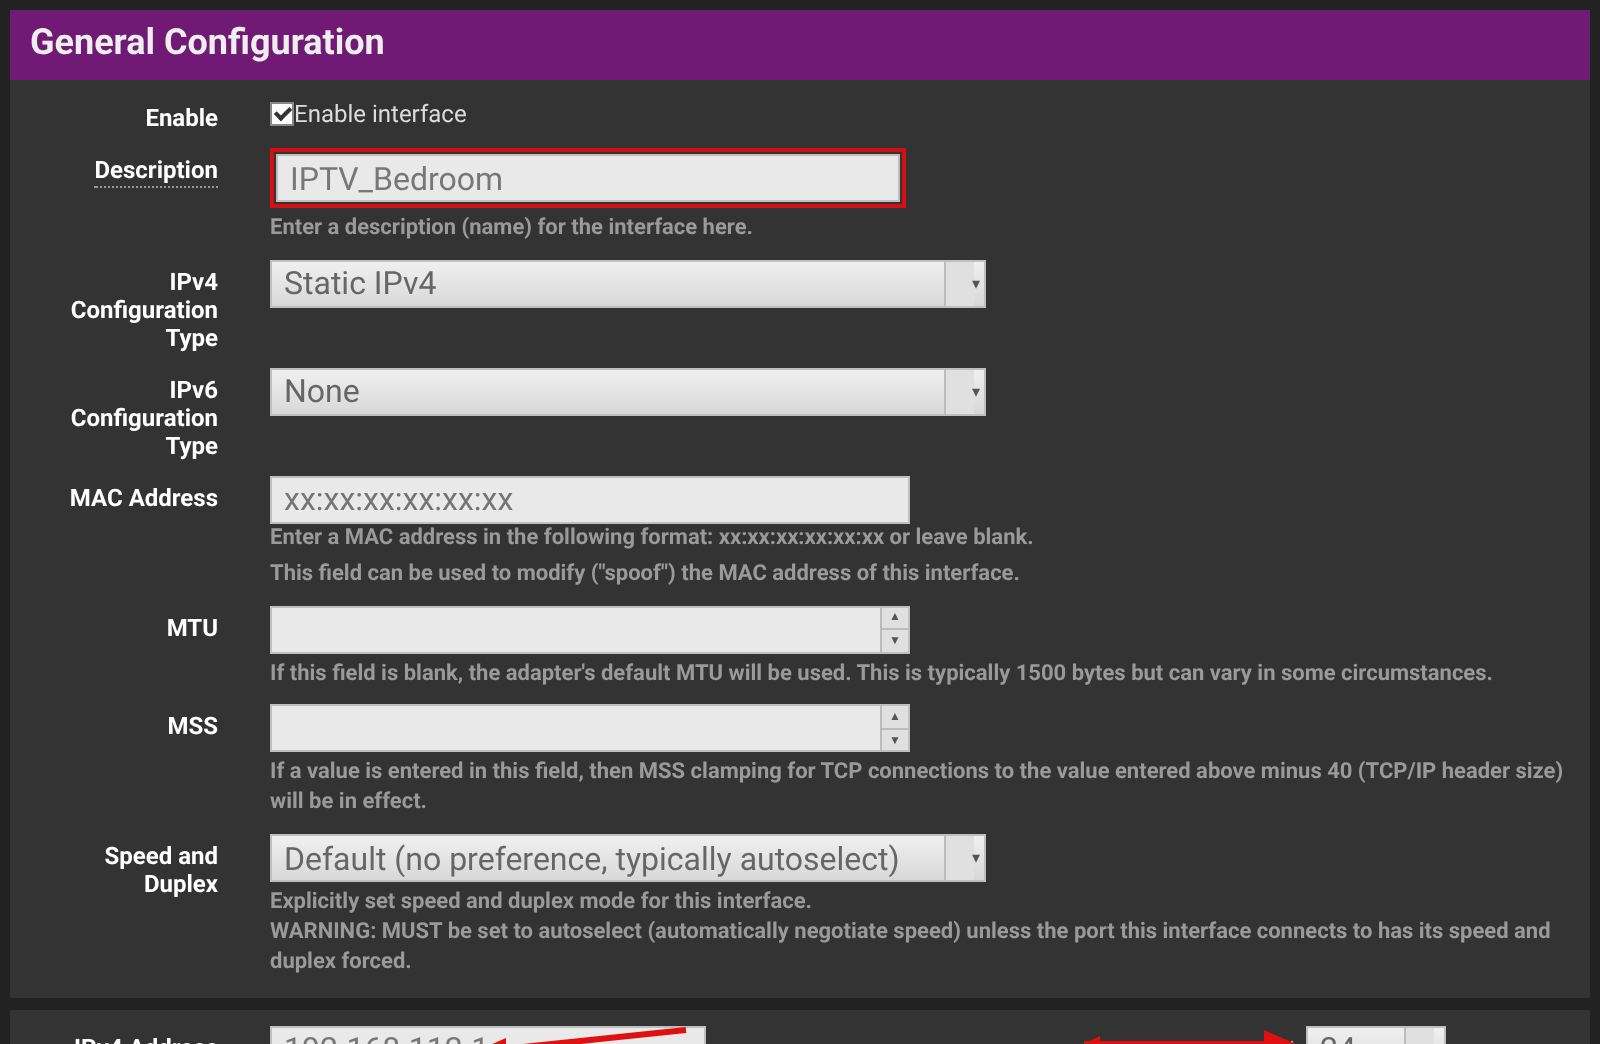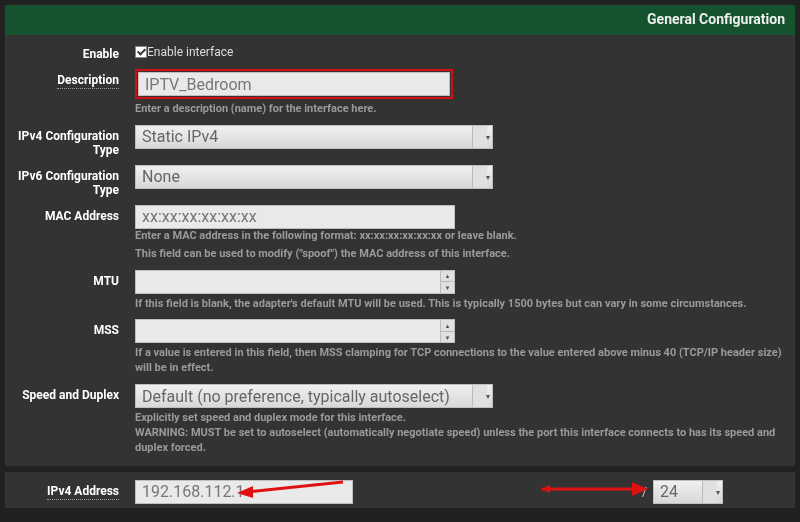--- a/index.html
+++ b/index.html
@@ -11,37 +11,36 @@
     width: 800px;
     height: 522px;
     overflow: hidden;
   }
   .panel {
     background: #333333;
     margin: 4px 4px 0 4px;
     border: 1px solid #222;
   }
   .panel-header {
-    background: #14532d;
+    background: #701a75;
     color: #eee;
     font-weight: bold;
-    font-size: 14px;
+    font-size: 18px;
     padding: 6px 10px 8px 10px;
-    text-align: right;
   }
   .row {
     display: flex;
     align-items: flex-start;
     padding: 4px 10px;
   }
   .row.first { padding-top: 8px; }
   .label-col {
     width: 120px;
     text-align: right;
-    padding-right: 16px;
+    padding-right: 26px;
     font-weight: bold;
     color: #fff;
     font-size: 12px;
     padding-top: 4px;
     flex-shrink: 0;
   }
   .label-col.underline span { border-bottom: 1px dotted #999; padding-bottom: 1px; cursor: help;}
   .field-col {
     flex: 1;
     min-width: 0;

